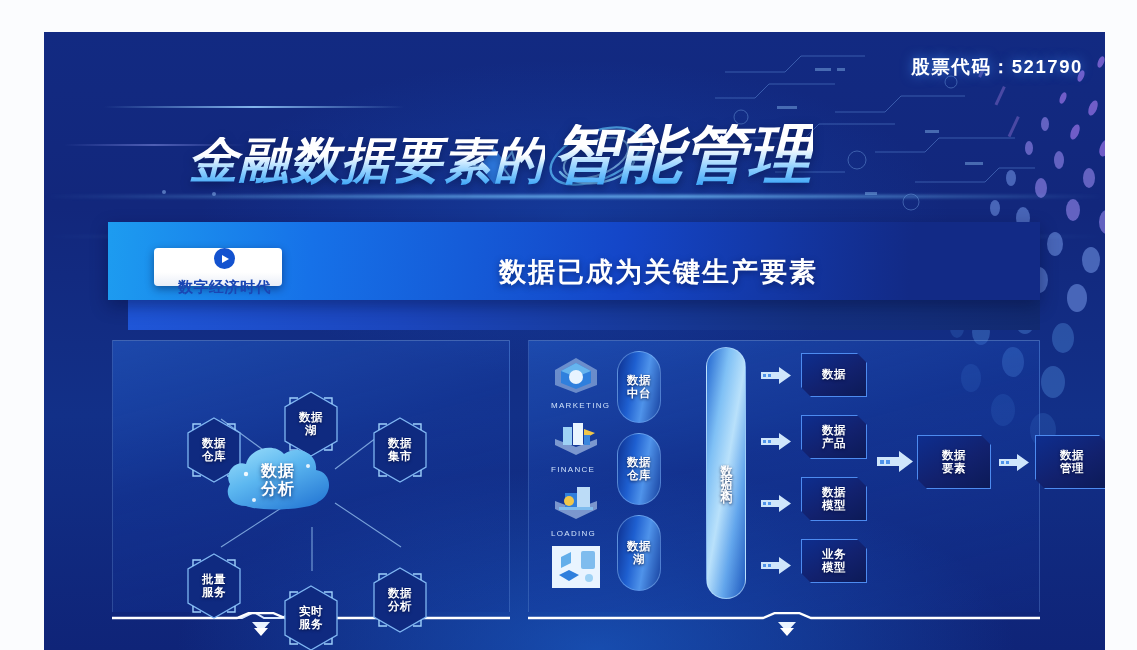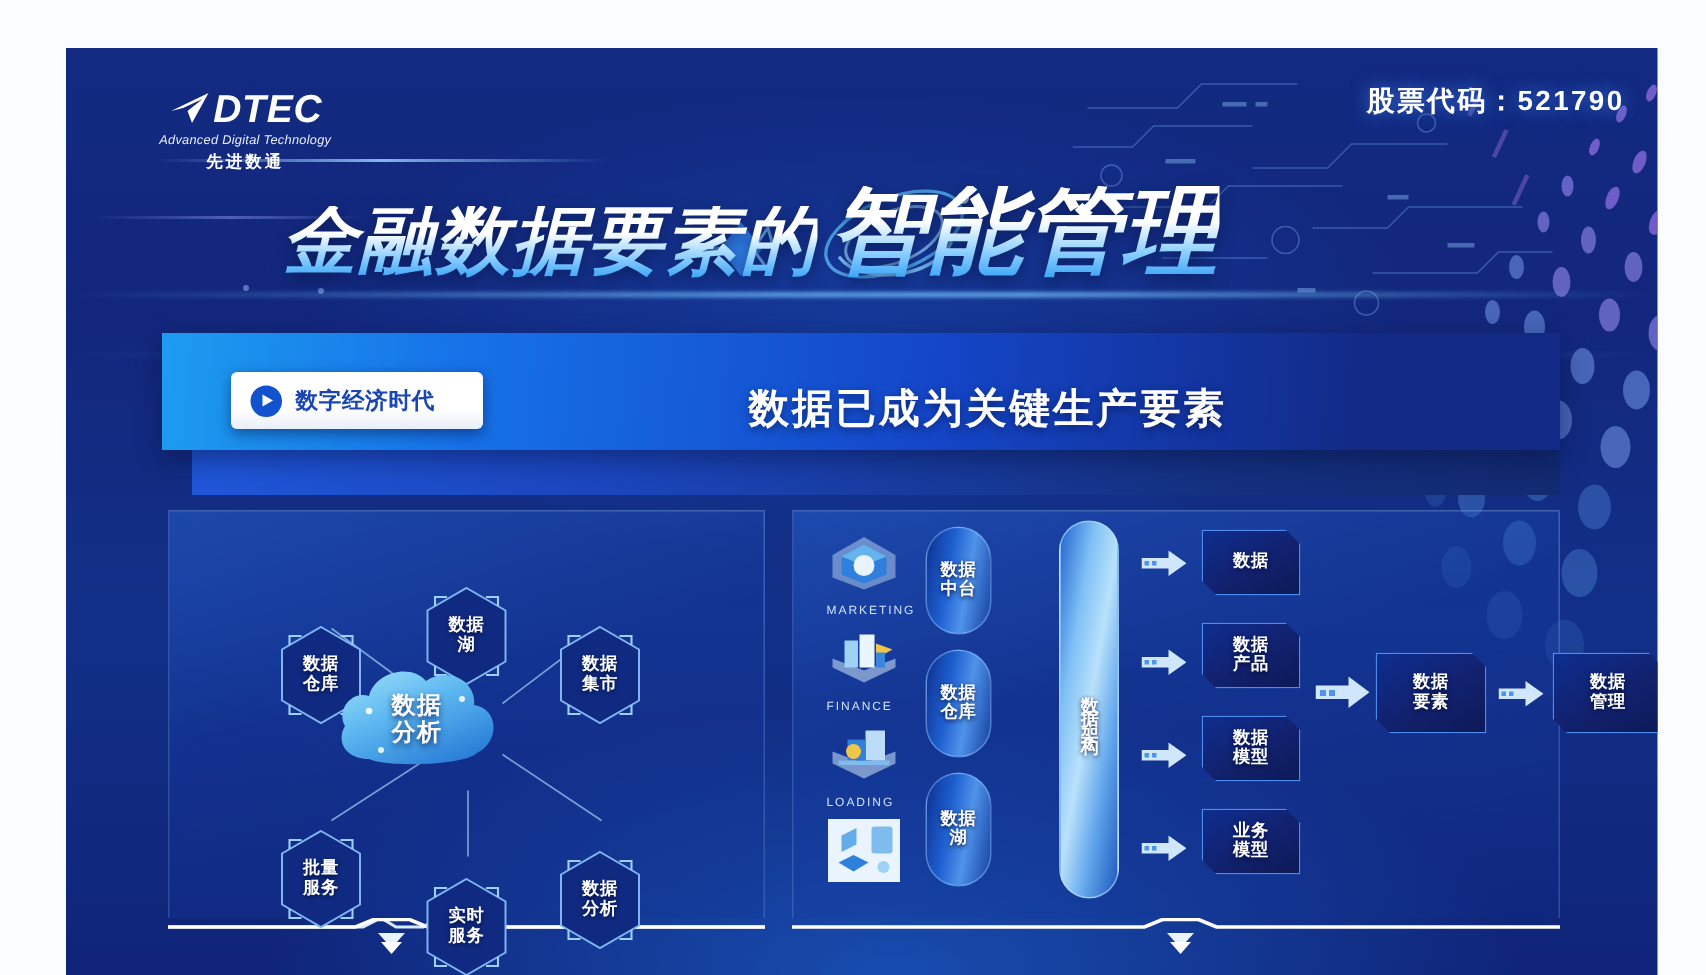--- a/index.html
+++ b/index.html
@@ -59,24 +59,24 @@
   .swirl{ position:absolute; left:470px; top:-8px; width:130px; height:92px; opacity:.95;}
 
   .dotrow{ position:absolute; width:4px;height:4px;border-radius:50%;background:#8ab4f0;opacity:.55;}
 
   
   .banner{ position:absolute; left:64px; top:190px; width:932px; height:78px;
      background:linear-gradient(95deg,#1d9cf0 0%,#1671e8 22%,#1446c8 55%,#122a86 86%,#122a86 100%);
      box-shadow:0 6px 16px rgba(4,14,60,.45); }
   .banner2{ position:absolute; left:84px; top:268px; width:912px; height:30px;
      background:linear-gradient(95deg,#1f56d8 0%,#1b46bd 30%,#14307f 75%,#122a70 100%); }
-  .badge{ position:absolute; left:110px; top:216px; width:168px; height:38px;
+  .badge{ position:absolute; left:110px; top:216px; width:128px; height:38px;
      background:linear-gradient(180deg,#ffffff 0%,#ffffff 64%,#e9eef7 100%);
      border-radius:4px; box-shadow:0 3px 9px rgba(3,12,50,.45);
-     display:flex; align-items:center; gap:9px; padding-left:13px;}
+     display:flex; align-items:center; gap:9px; padding-left:13px;flex-direction:column;}
   .playbtn{ width:21px; height:21px; border-radius:50%; background:#1352cf;
      display:flex; align-items:center; justify-content:center; flex:0 0 auto;}
   .playbtn i{ display:block; width:0;height:0; border-left:7px solid #fff;
      border-top:4.6px solid transparent; border-bottom:4.6px solid transparent; margin-left:2px;}
   .badge span{ color:#1a46b4; font-size:15px; font-weight:bold; letter-spacing:.5px;}
   .banner-title{ position:absolute; left:455px; top:222px; color:#fff; font-size:27px;
      font-weight:bold; letter-spacing:2px; text-shadow:0 2px 6px rgba(0,10,50,.5);}
 
   
   .panel{ position:absolute; top:308px; height:272px;
@@ -225,30 +225,20 @@
     <div class="dotrow" style="left:118px; top:158px;"></div>
     <div class="dotrow" style="left:168px; top:160px;"></div>
     <div class="dotrow" style="left:70px;  top:196px;"></div>
     <div class="dotrow" style="left:168px; top:198px;"></div>
     <div class="dotrow" style="left:268px; top:198px;"></div>
     <div class="dotrow" style="left:368px; top:198px;"></div>
     <div class="dotrow" style="left:468px; top:198px;"></div>
     <div class="dotrow" style="left:568px; top:198px;"></div>
 
     <div class="logos">
-      <div class="dtec">
-        <div class="row1">
-          <svg width="30" height="24" viewBox="0 0 30 24">
-            <path d="M2 14 L27 2 L16 22 L13 14 L23 6 L10 12 Z" fill="#ffffff"></path>
-          </svg>
-          <span class="wordmark">DTEC</span>
-        </div>
-        <div class="sub">Advanced Digital Technology</div>
-        <div class="cn">先进数通</div>
-      </div>
     </div>
 
     <div class="stockcode">股票代码：521790</div>
 
     <div class="titlewrap">
       <svg class="diamond" viewBox="0 0 56 56">
         <path d="M20 28 L34 10 L48 28 L34 46 Z" fill="#2f7fe8"></path>
         <path d="M42 28 L52 14 L56 28 L52 42 Z" fill="none" stroke="#6fb6f5" stroke-width="2"></path>
         <path d="M0 28 L22 28" stroke="#5fa8f2" stroke-width="3"></path>
       </svg>

